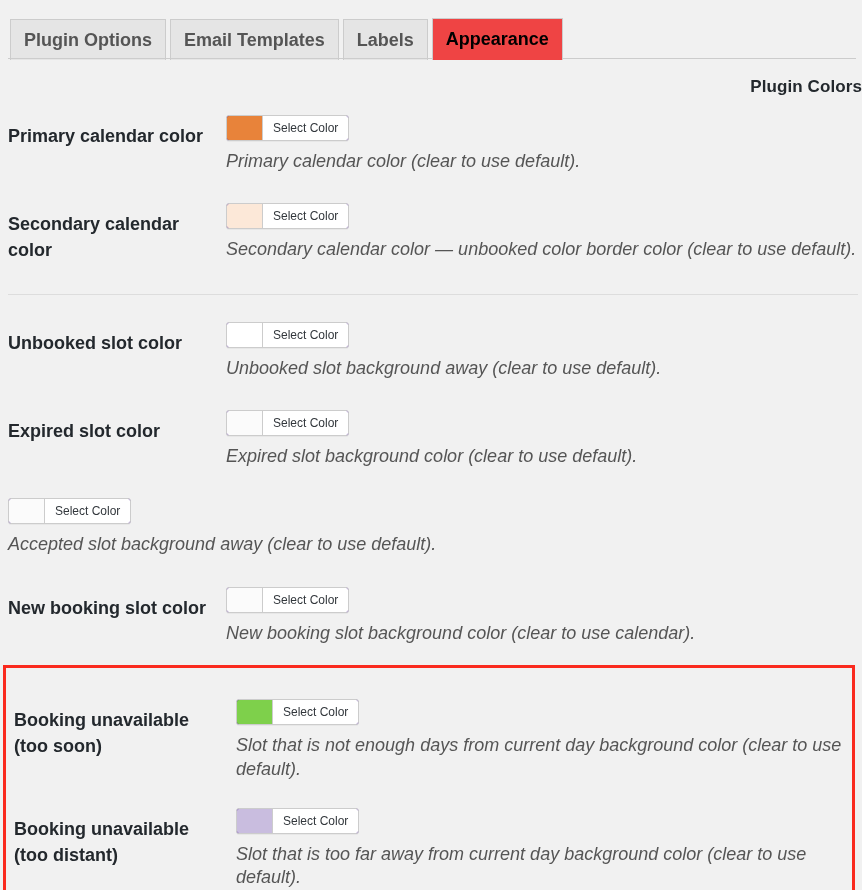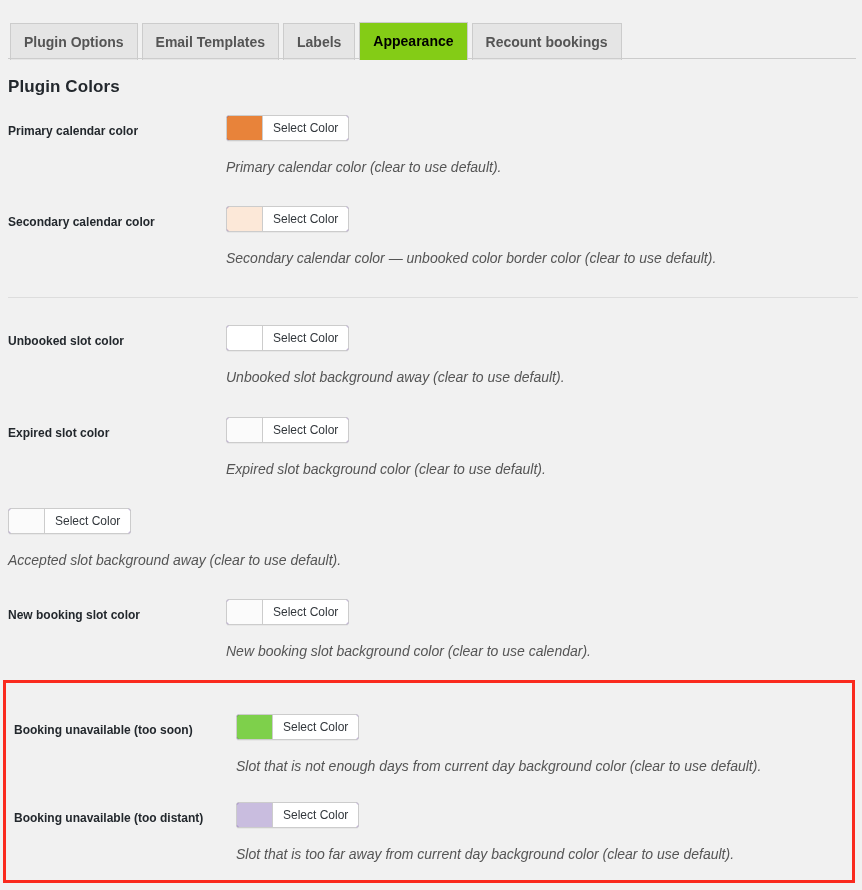--- a/index.html
+++ b/index.html
@@ -29,33 +29,33 @@
     bottom: 0;
     display: flex;
     align-items: flex-end;
     gap: 0;
   }
   .tab {
     background: #E5E5E5;
     border: 1px solid #CCCCCC;
     border-bottom: none;
     color: #555555;
-    font-size: 14px;
+    font-size: 18px;
     font-weight: bold;
     line-height: 1;
     padding: 11px 13px 11px;
     margin-right: 4px;
     position: relative;
     bottom: -1px;
     white-space: nowrap;
     text-decoration: none;
     display: block;
   }
   .tab.active {
-    background: #84cc16;
+    background: #ef4444;
     border-color: #CCCCCC;
     color: #000000;
     padding-bottom: 12px;
     z-index: 3;
     text-align: center;
   }
   .tab-underline {
     position: absolute;
     left: 8px;
     right: 6px;
@@ -65,38 +65,39 @@
     z-index: 1;
   }
 
   
   .page-heading {
     font-size: 17px;
     font-weight: bold;
     color: #23282D;
     margin: 18px 0 0 8px;
     letter-spacing: 0.1px;
+    text-align: right;
   }
 
   
   .form-area {
     margin-top: 18px;
   }
   .frow {
     position: relative;
     padding: 0 0 0 8px;
   }
   .frow-inner {
     display: flex;
     align-items: flex-start;
   }
   .flabel {
     width: 218px;
     flex: 0 0 218px;
-    font-size: 12px;
+    font-size: 18px;
     font-weight: bold;
     color: #23282D;
     line-height: 1.45;
     padding-top: 8px;
     box-sizing: border-box;
     padding-right: 10px;
   }
   .fcontrol {
     flex: 1 1 auto;
     min-width: 0;
@@ -127,24 +128,24 @@
     padding: 0 10px;
     font-size: 12px;
     color: #32373C;
     background: #FFFFFF;
     white-space: nowrap;
     line-height: 1;
     font-family: "Liberation Sans", sans-serif;
   }
 
   .fdesc {
-    font-size: 14px;
+    font-size: 18px;
     font-style: italic;
     color: #555555;
-    margin-top: 14px;
+    margin-top: 6px;
     line-height: 1.3;
   }
 
   .row-gap-a { height: 30px; }
   .row-gap-b { height: 27px; }
 
   .separator {
     height: 1px;
     background: #DDDDDD;
     margin: 0 4px 0 8px;
@@ -165,21 +166,20 @@
 </head>
 <body>
 
 <div class="tab-wrap">
   <div class="tab-underline"></div>
   <div class="tab-strip" id="tab-strip">
       <a class="tab">Plugin Options</a>
       <a class="tab">Email Templates</a>
       <a class="tab">Labels</a>
       <a class="tab active">Appearance</a>
-      <a class="tab">Recount bookings</a>
     </div>
 </div>
 
 <div class="page-heading">Plugin Colors</div>
 
 <div class="form-area" id="form-area">
     <div class="frow">
       <div class="frow-inner">
         <div class="flabel">Primary calendar color</div>
         <div class="fcontrol"><div class="colorpick">

